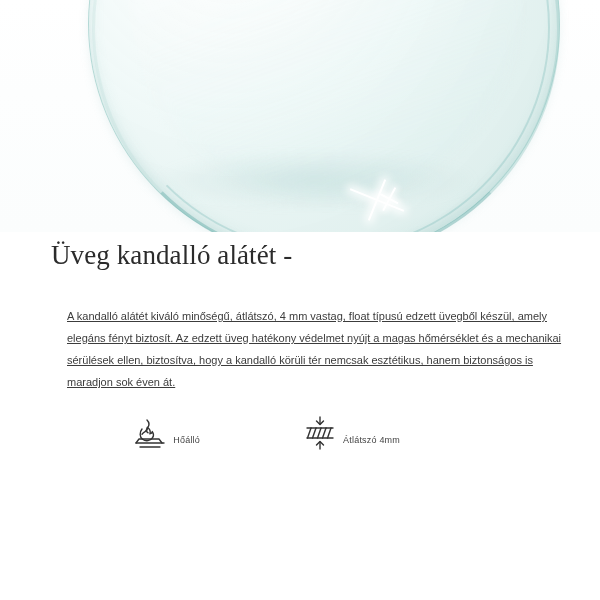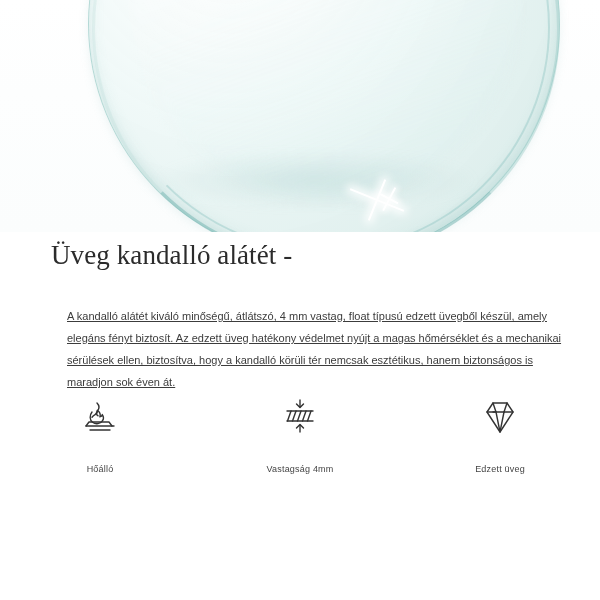--- a/index.html
+++ b/index.html
@@ -181,23 +181,23 @@
     position: absolute;
     left: 0;
     top: 396px;
     width: 600px;
     display: grid;
     grid-template-columns: repeat(3, 1fr);
     grid-row-gap: 18px;
   }
   .feature {
     display: flex;
-    flex-direction: column;
+    flex-direction: row;
     align-items: center;
-    justify-content: space-between;
+    justify-content: flex-end;
     height: 78px;
   }
   .feature-icon {
     width: 46px;
     height: 44px;
     display: flex;
     align-items: center;
     justify-content: center;
   }
   .feature-icon svg {
@@ -260,33 +260,21 @@
           <path d="M7 23 h26"></path>
           <path d="M11 13 l-3.5 10"></path>
           <path d="M16 13 l-3.5 10"></path>
           <path d="M21 13 l-3.5 10"></path>
           <path d="M26 13 l-3.5 10"></path>
           <path d="M31 13 l-3.5 10"></path>
           <path d="M20 34 v-7"></path>
           <path d="M16.5 30 L20 26.4 L23.5 30"></path>
         </svg>
       </div>
-      <div class="feature-label">Vastagság 4mm</div>
+      <div class="feature-label">Átlátszó 4mm</div>
     </div>
 
 
-    <div class="feature">
-      <div class="feature-icon">
-        <svg width="40" height="40" viewBox="0 0 40 40" fill="none" stroke="#333" stroke-width="1.4" stroke-linecap="round" stroke-linejoin="round">
-          <path d="M7 14 L13 5 h14 l6 9 -13 20 Z"></path>
-          <path d="M7 14 h26"></path>
-          <path d="M13 5 l3 9 -3 0"></path>
-          <path d="M27 5 l-3 9"></path>
-          <path d="M16 14 l4 20 4 -20"></path>
-        </svg>
-      </div>
-      <div class="feature-label">Edzett üveg</div>
-    </div>
 
 
 
   </div>
 </div>
 
 </body></html>

